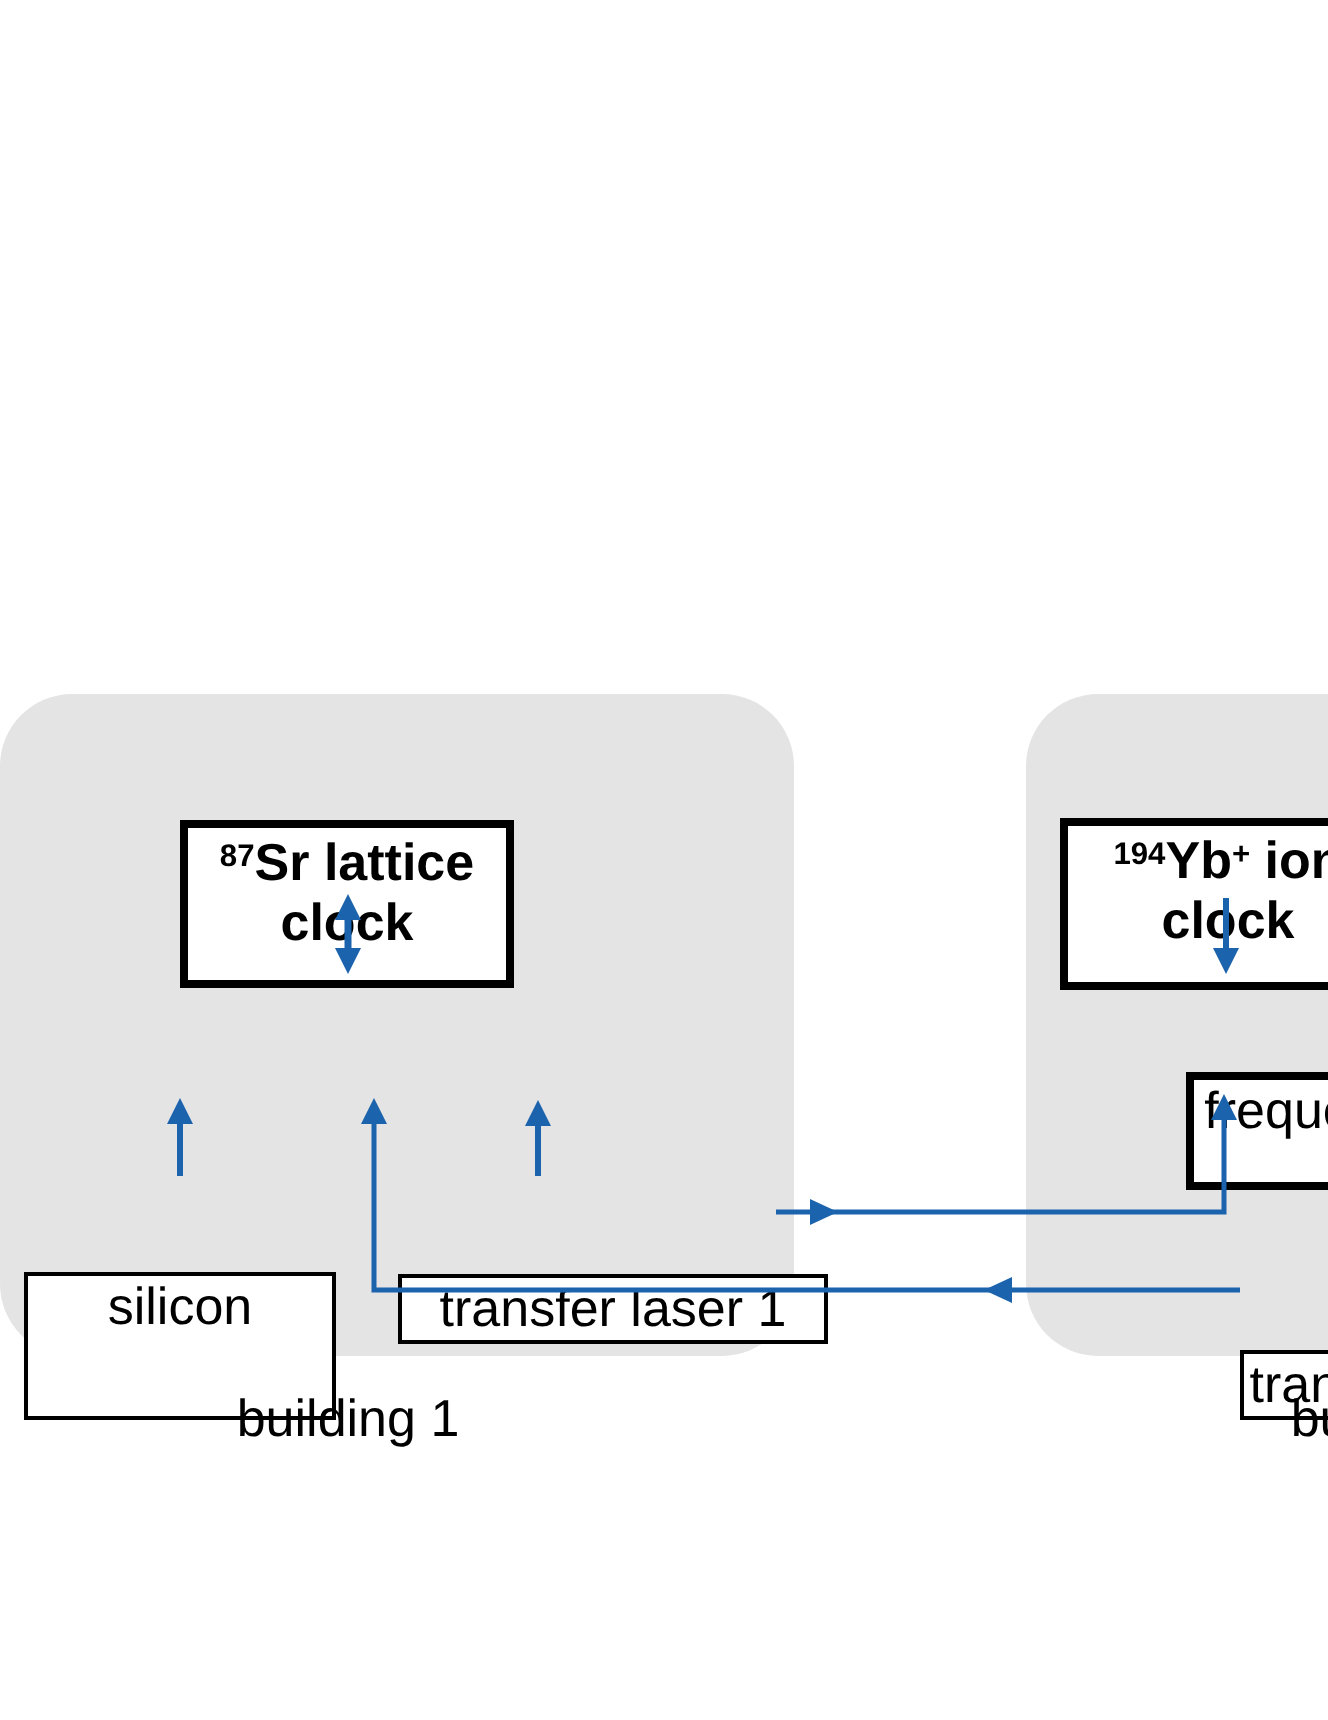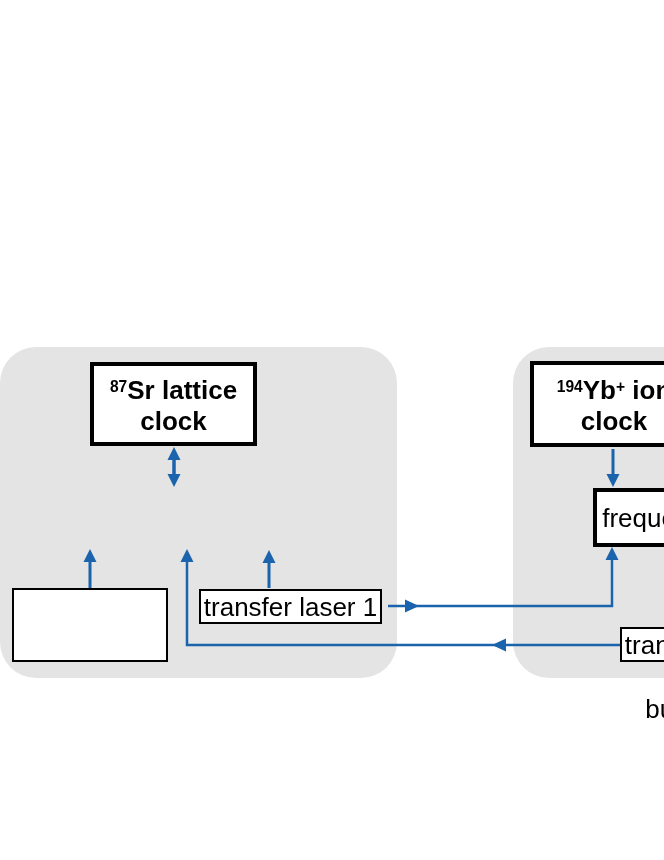--- a/index.html
+++ b/index.html
@@ -16,23 +16,23 @@
     position: absolute;
     background: var(--building-fill, #e4e4e4);
     border-radius: 36px;
   }
   .box {
     position: absolute;
     background: var(--box-fill, #ffffff);
     border: 2.5px solid var(--box-border, #000000);
     box-sizing: border-box;
     display: flex;
-    align-items: center;
     justify-content: center;
     text-align: center;
+    margin-top: 48px;
   }
   .box.thick { border-width: 4px; }
   .box-text {
     font-size: 26px;
     line-height: 30px;
     white-space: nowrap;
   }
   .box-text.bold { font-weight: bold; }
   sup.iso {
     font-size: 0.6em;
@@ -63,42 +63,44 @@
   <div class="box thick" style="left:90px; top:362px; width:167px; height:84px;">
     <div class="box-text bold">
       <div><sup class="iso">87</sup><span>Sr lattice</span></div>
       <div>clock</div>
     </div>
   </div>
 
 
   <div class="box" style="left:12px; top:588px; width:156px; height:74px;">
     <div class="box-text">
+      <div>silicon</div>
     </div>
   </div>
 
-  <div class="box" style="left:199px; top:589px; width:183px; height:35px;">
+  <div class="box" style="left:199px; top:589px; width:215px; height:35px;">
     <div class="box-text">transfer laser 1</div>
   </div>
 
   <div class="box thick" style="left:530px; top:361px; width:168px; height:86px;">
     <div class="box-text bold">
       <div><sup class="iso">194</sup><span>Yb</span><sup class="iso">+</sup><span> ion</span></div>
       <div>clock</div>
     </div>
   </div>
 
   <div class="box thick" style="left:593px; top:488px; width:225px; height:59px;">
     <div class="box-text">frequency comb 2</div>
   </div>
 
   <div class="box" style="left:620px; top:627px; width:183px; height:35px;">
     <div class="box-text">transfer laser 2</div>
   </div>
 
+  <div class="building-label" style="left:174px; top:694px;">building 1</div>
   <div class="building-label" style="left:701px; top:694px;">building 2</div>
 
   <svg class="arrows" width="664" height="860" viewBox="0 0 664 860">
 
     <g>
       <line class="arrow-line w35" x1="174" y1="458" x2="174" y2="476"></line>
       <polygon class="arrow-head" points="174,447 167.5,460 180.5,460"></polygon>
       <polygon class="arrow-head" points="174,487 167.5,474 180.5,474"></polygon>
     </g>
 

